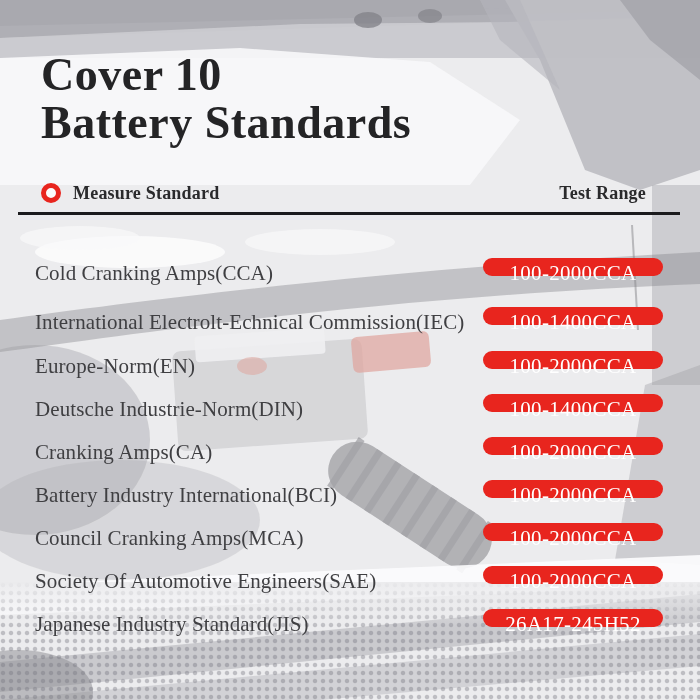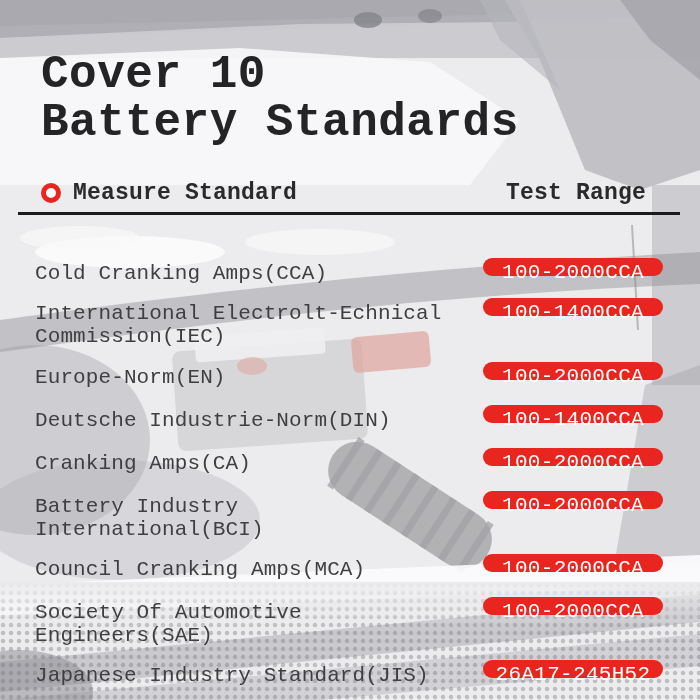--- a/index.html
+++ b/index.html
@@ -1,19 +1,19 @@
 <!DOCTYPE html>
 <html><head>
 <meta charset="utf-8">
 <style>
   html,body { margin:0; padding:0; background:#fff; }
   .stage {
     position:relative; width:700px; height:700px; overflow:hidden;
     background:#f9a8d4;
-    font-family:Liberation Mono, monospace;
+    font-family:Liberation Serif, serif;
     -webkit-font-smoothing:antialiased;
   }
   .bg-svg { position:absolute; inset:0; display:block; }
   
   .grille {
     position:absolute; left:0; top:582px; width:700px; height:118px;
     background-image:radial-gradient(circle at 3px 3px, rgba(118,118,128,.40) 1.7px, rgba(118,118,128,0) 2.7px);
     background-size:8px 8px;
   }
   .grille-fade {
@@ -30,31 +30,31 @@
   .title .tline { display:block; }
 
   .thead {
     position:absolute; left:41px; top:180px; width:605px; height:26px;
     display:flex; align-items:center;
   }
   .ring {
     width:10px; height:10px; border:5px solid #e8251e; border-radius:50%;
     background:rgba(255,255,255,.78); margin-right:12px; flex:none;
   }
-  .th-measure, .th-range { font-size:23px; font-weight:bold; color:#2a2a2c; letter-spacing:.2px; }
+  .th-measure, .th-range { font-size:18px; font-weight:bold; color:#2a2a2c; letter-spacing:.2px; }
   .th-range { margin-left:auto; }
 
   .divider { position:absolute; left:18px; top:212px; width:662px; height:3px; background:#1b1b1d; }
 
   .rows { position:absolute; left:35px; top:258px; width:628px; }
   .row {
     display:flex; justify-content:space-between; align-items:flex-start;
     margin-bottom:13px; min-height:30px;
   }
-  .row:nth-child(1) { margin-bottom:10px; }
+  .row:nth-child(1) { margin-bottom:19px; }
   .row:nth-child(2) { margin-bottom:14px; }
   .std {
     font-size:21px; line-height:23px; color:#3f3f42;
     max-width:438px; padding-top:4px; letter-spacing:.1px;
   }
   .pill {
     width:180px; height:18px; border-radius:15px; flex:none;
     background:#e8251e; color:#ffffff;
     font-size:21px; line-height:30px; text-align:center; letter-spacing:.3px;
   }

